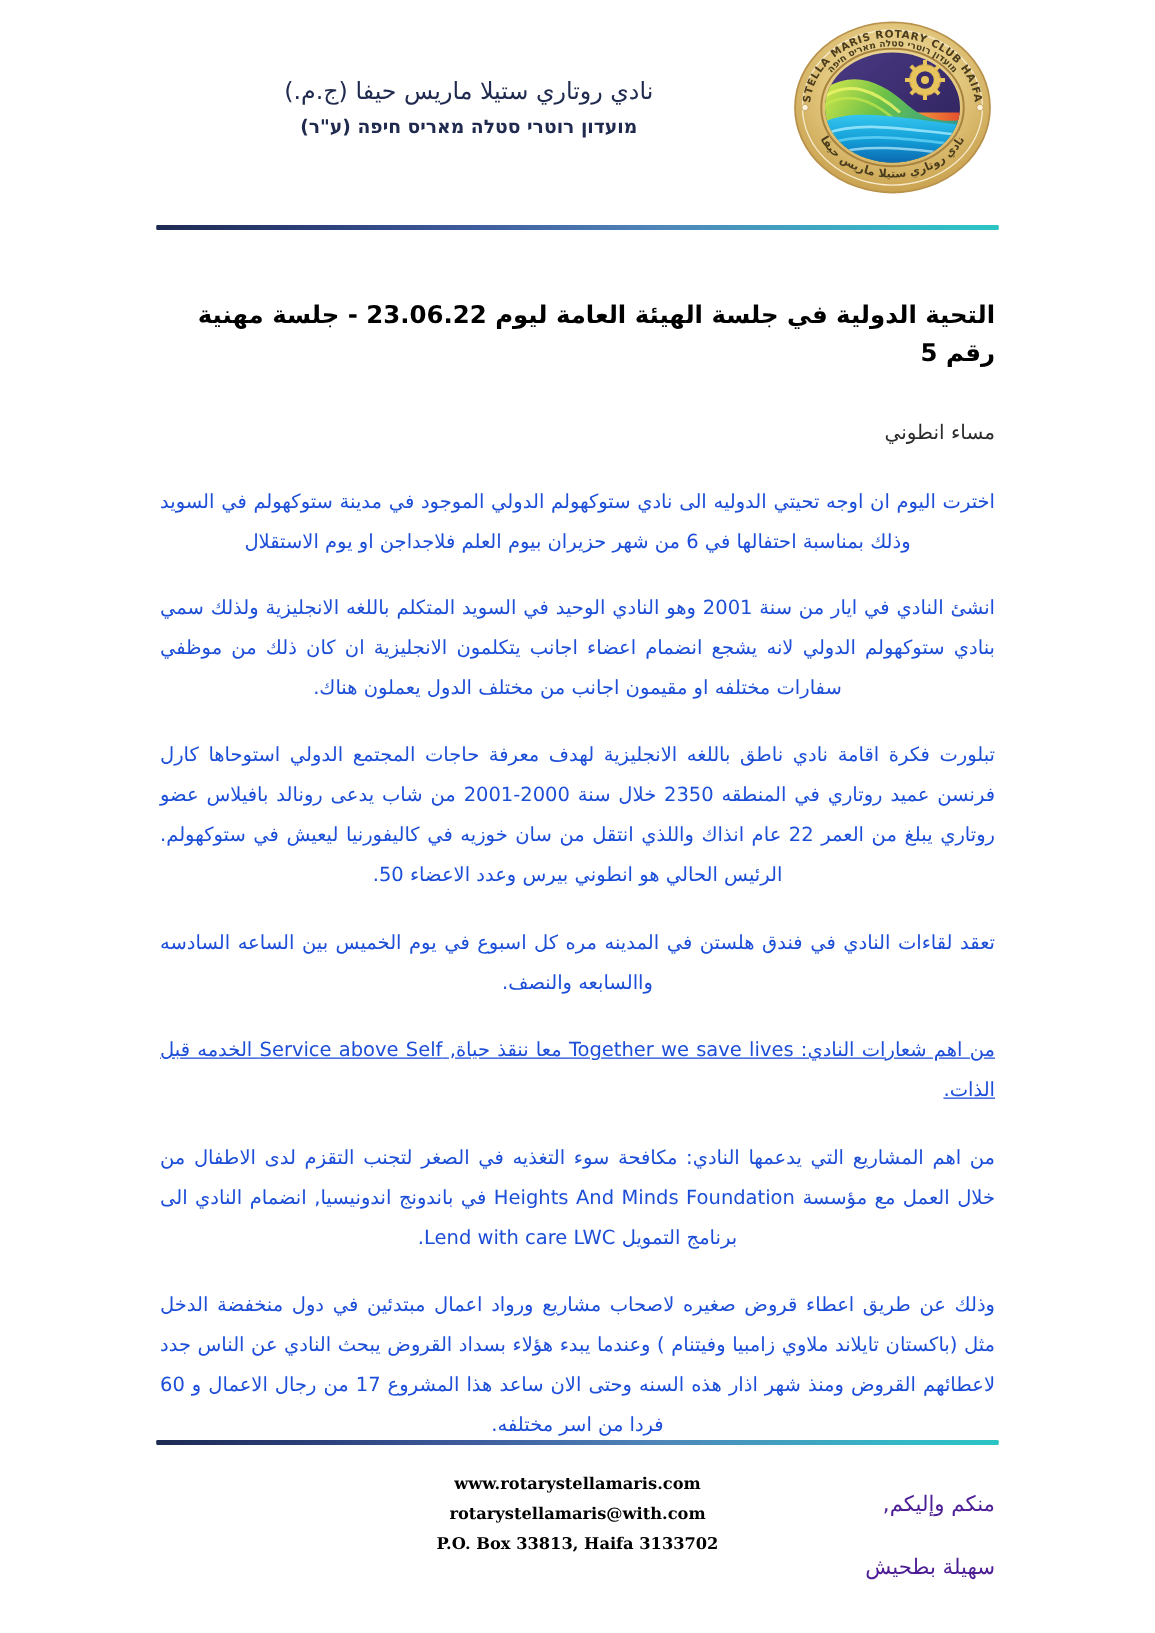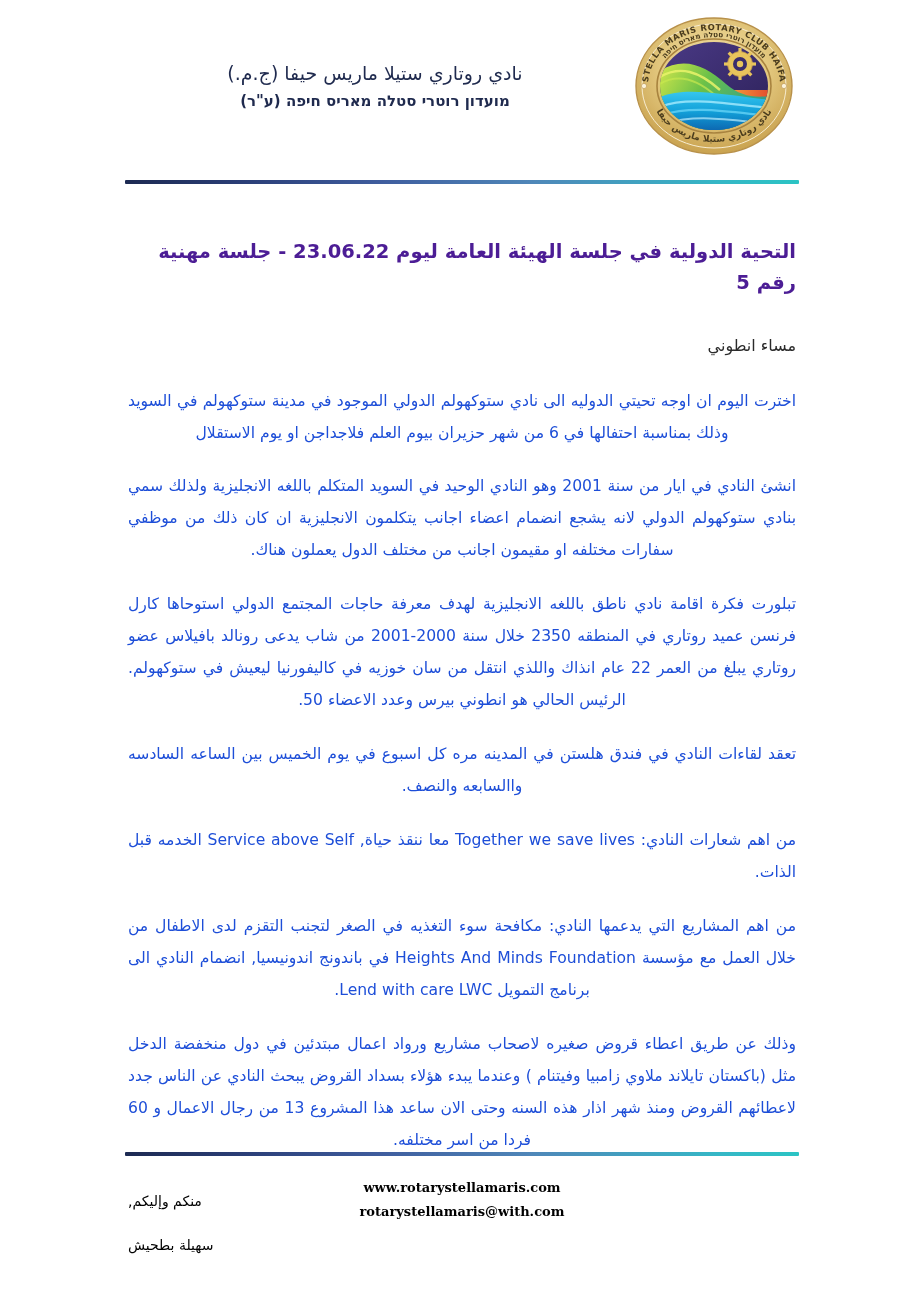--- a/index.html
+++ b/index.html
@@ -98,45 +98,45 @@
   .letter-body {
     padding: 52px 128px 0 128px;
     direction: rtl;
     text-align: right;
   }
   .doc-title {
     font-size: 19.5px;
     font-weight: bold;
     line-height: 1.6;
     margin: 0 0 34px 0;
-    color: #4c1d95;
+    color: #000000;
     text-align: right;
     letter-spacing: 0.1px;
   }
   .salutation {
     font-size: 16px;
     line-height: 1.7;
     margin: 0 0 26px 0;
     color: #2b2b2b;
   }
   .para {
     font-size: 15.6px;
     line-height: 2.05;
     margin: 0 0 22px 0;
     color: #1d4ed8;
     text-align: justify;
     text-align-last: center;
   }
-  .para.rtl-left { text-align-last: right; }
+  .para.rtl-left { text-align-last: right; text-decoration: underline; }
   .sign-line {
-    font-size: 14px;
+    font-size: 17px;
     line-height: 2.0;
     margin: 0 0 16px 0;
-    color: #000000;
-    text-align: left;
+    color: #4c1d95;
+    text-align: right;
   }
   .sign-block { margin-top: 30px; }
 
   
   .letter-footer {
     position: absolute;
     top: 1176px;
     left: 0;
     right: 0;
     text-align: center;
@@ -256,28 +256,29 @@
     <h1 class="doc-title">التحية الدولية في جلسة الهيئة العامة ليوم 23.06.22 - جلسة مهنية رقم 5</h1>
 
     <p class="salutation">مساء انطوني</p>
 
     <p class="para">اخترت اليوم ان اوجه تحيتي الدوليه الى نادي ستوكهولم الدولي الموجود في مدينة ستوكهولم في السويد وذلك بمناسبة احتفالها في 6 من شهر حزيران بيوم العلم فلاجداجن او يوم الاستقلال</p>
     <p class="para">انشئ النادي في ايار من سنة 2001 وهو النادي الوحيد في السويد المتكلم باللغه الانجليزية ولذلك سمي بنادي ستوكهولم الدولي لانه يشجع انضمام اعضاء اجانب يتكلمون الانجليزية ان كان ذلك من موظفي سفارات مختلفه او مقيمون اجانب من مختلف الدول يعملون هناك.</p>
     <p class="para">تبلورت فكرة اقامة نادي ناطق باللغه الانجليزية لهدف معرفة حاجات المجتمع الدولي استوحاها كارل فرنسن عميد روتاري في المنطقه 2350 خلال سنة 2000-2001 من شاب يدعى رونالد بافيلاس عضو روتاري يبلغ من العمر 22 عام انذاك واللذي انتقل من سان خوزيه في كاليفورنيا ليعيش في ستوكهولم. الرئيس الحالي هو انطوني بيرس وعدد الاعضاء 50.</p>
     <p class="para">تعقد لقاءات النادي في فندق هلستن في المدينه مره كل اسبوع في يوم الخميس بين الساعه السادسه واالسابعه والنصف.</p>
     <p class="para rtl-left">من اهم شعارات النادي: Together we save lives معا ننقذ حياة, Service above Self الخدمه قبل الذات.</p>
     <p class="para">من اهم المشاريع التي يدعمها النادي: مكافحة سوء التغذيه في الصغر لتجنب التقزم لدى الاطفال من خلال العمل مع مؤسسة Heights And Minds Foundation في باندونج اندونيسيا, انضمام النادي الى برنامج التمويل Lend with care LWC.</p>
-    <p class="para">وذلك عن طريق اعطاء قروض صغيره لاصحاب مشاريع ورواد اعمال مبتدئين في دول منخفضة الدخل مثل (باكستان تايلاند ملاوي زامبيا وفيتنام ) وعندما يبدء هؤلاء بسداد القروض يبحث النادي عن الناس جدد لاعطائهم القروض ومنذ شهر اذار هذه السنه وحتى الان ساعد هذا المشروع 13 من رجال الاعمال و 60 فردا من اسر مختلفه.</p>
+    <p class="para">وذلك عن طريق اعطاء قروض صغيره لاصحاب مشاريع ورواد اعمال مبتدئين في دول منخفضة الدخل مثل (باكستان تايلاند ملاوي زامبيا وفيتنام ) وعندما يبدء هؤلاء بسداد القروض يبحث النادي عن الناس جدد لاعطائهم القروض ومنذ شهر اذار هذه السنه وحتى الان ساعد هذا المشروع 17 من رجال الاعمال و 60 فردا من اسر مختلفه.</p>
 
     <div class="sign-block">
       <p class="sign-line">منكم وإليكم,</p>
       <p class="sign-line">سهيلة بطحيش</p>
     </div>
   </div>
 
   <div class="rule rule-bottom"></div>
 
   <div class="letter-footer">
     <span class="footer-line">www.rotarystellamaris.com</span>
     <span class="footer-line">rotarystellamaris@with.com</span>
+    <span class="footer-line">P.O. Box 33813, Haifa 3133702</span>
   </div>
 
 </div>
 
 </body></html>

